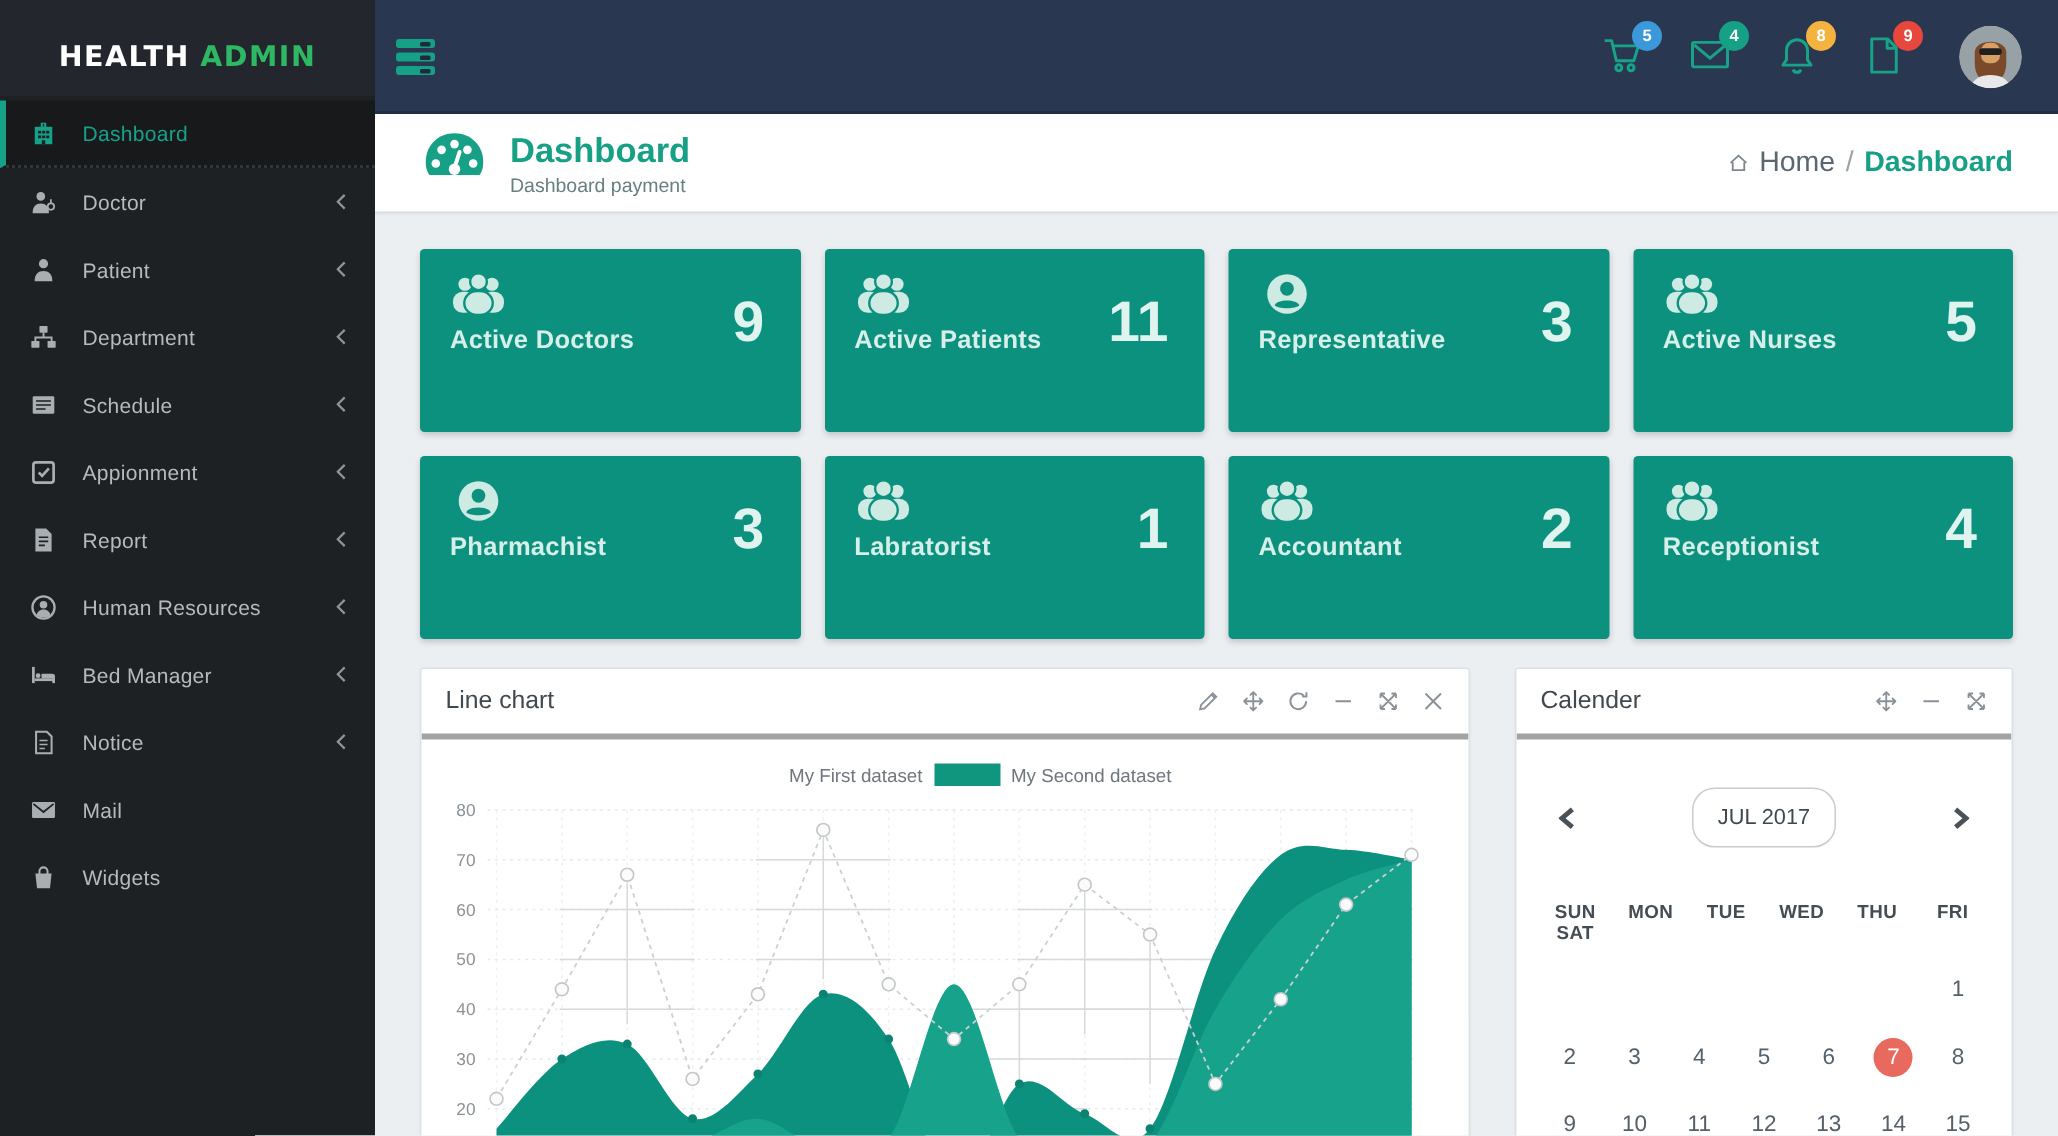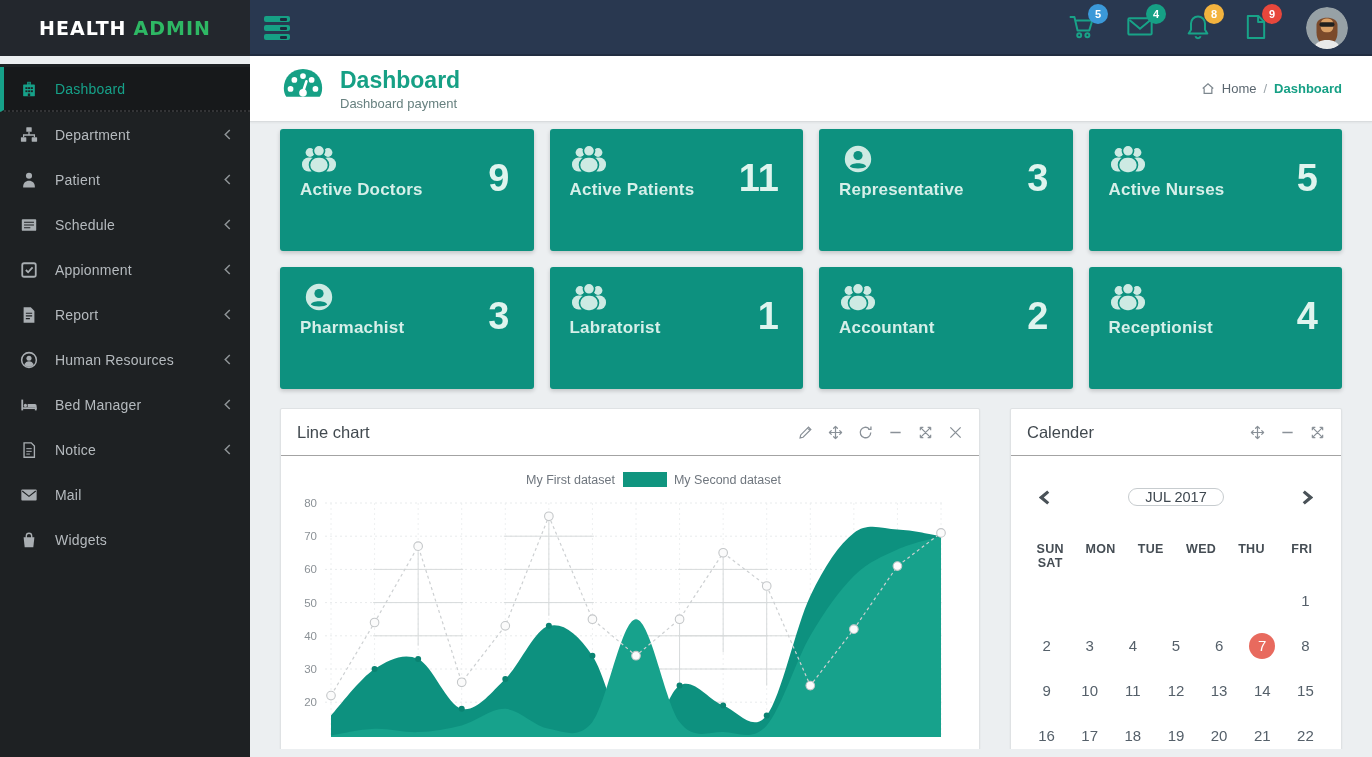--- a/index.html
+++ b/index.html
@@ -1,20 +1,20 @@
 <!DOCTYPE html>
 <html><head>
 <meta charset="utf-8">
 <style>
   * { margin:0; padding:0; box-sizing:border-box; }
   html,body { width:1372px; height:757px; overflow:hidden; }
   body { font-family:"Liberation Sans", sans-serif; background:#eceff1; position:relative; }
 
   
-  .topbar { display:flex; height:56px; width:100%; }
+  .topbar { display:flex; height:76px; width:100%; }
   .brand { width:250px; background:#23272d; color:#fff; display:flex; align-items:center; justify-content:center;
            font-size:19px; font-weight:bold; letter-spacing:1px; font-family:"DejaVu Sans", sans-serif; }
   .brand .admin { color:#2eb864; margin-left:7px; }
   .topnav { flex:1; background:#293850; display:flex; align-items:center; padding:0 24px 0 14px; box-shadow:inset 0 -2px 0 rgba(0,0,0,.18); }
   .hamburger { width:26px; cursor:pointer; }
   .hamburger .bar { height:6px; background:#16a085; border-radius:2px; margin:3px 0; position:relative; }
   .hamburger .bar::after { content:""; position:absolute; right:3px; top:1.5px; width:7px; height:3px; background:#1d2b3e; border-radius:1px; }
   .nav-icons { margin-left:auto; display:flex; align-items:center; gap:28px; }
   .nav-ic { position:relative; width:30px; height:30px; color:#18a388; cursor:pointer; }
   .nav-ic svg { width:28px; height:28px; display:block; }
@@ -40,54 +40,54 @@
   .menu-item.active .mi-label, .menu-item.active .mi-icon { color:#16a189; }
 
   
   .content { margin-left:250px; height:693px; background:#eceff1; overflow:hidden; }
   .page-head { height:66px; background:#fff; border-bottom:1px solid #d9dcde; display:flex; align-items:center;
                padding:0 30px; box-shadow:0 1px 2px rgba(0,0,0,.05); }
   .gauge { width:46px; height:46px; flex:none; }
   .ph-titles { margin-left:14px; }
   .ph-titles h1 { font-size:23px; color:#16a085; font-weight:600; }
   .ph-titles .sub { font-size:13px; color:#67807f; margin-top:2px; }
-  .breadcrumb { margin-left:auto; display:flex; align-items:center; gap:7px; font-size:13px; color:#5b6770; }
+  .breadcrumb { margin-left:auto; display:flex; align-items:center; gap:7px; font-size:19px; color:#5b6770; }
   .breadcrumb .home-ic { color:#7d878e; display:flex; } .breadcrumb .home-ic svg{ width:14px; height:14px; }
   .breadcrumb .sep { color:#9aa3a9; }
   .breadcrumb .current { color:#16a085; font-weight:bold; }
 
   
-  .stats-grid { display:grid; grid-template-columns:repeat(4,1fr); column-gap:30px; row-gap:19px; padding:7px 30px 0;gap:16px; }
+  .stats-grid { display:grid; grid-template-columns:repeat(4,1fr); column-gap:30px; row-gap:19px; padding:24px 30px 0;gap:16px; }
   .stat-card { height:122px; background:#0d917f; border-radius:3px; position:relative; padding:15px 20px;
                box-shadow:0 2px 4px rgba(0,0,0,.18); cursor:pointer; }
   .stat-card .sc-icon { color:#cdeae3; height:30px; display:flex; }
   .stat-card .sc-icon svg { width:38px; height:30px; }
   .stat-card .sc-label { font-size:17px; font-weight:bold; color:#d6efe9; margin-top:6px; letter-spacing:.2px; }
   .stat-card .sc-value { position:absolute; right:24px; top:28px; font-size:38px; font-weight:bold; color:#dff4ee; }
 
   
   .panels-row { display:flex; gap:30px; margin:19px 30px 0; align-items:stretch; }
   .panel { background:#fff; border:1px solid #dfe2e4; border-radius:2px; box-shadow:0 1px 2px rgba(0,0,0,.07); height:400px; overflow:hidden; }
   .panel.chart { flex:1; }
   .panel.cal { flex:0 0 332px; }
-  .panel-header { height:47px; display:flex; align-items:center; padding:0 16px; border-bottom:1px solid #a3a3a3; }
+  .panel-header { height:47px; display:flex; align-items:center; padding:0 16px; border-bottom:4px solid #a3a3a3; }
   .panel-title { font-size:16.5px; color:#41494f; font-weight:500; }
   .panel-tools { margin-left:auto; display:flex; gap:15px; color:#8a9198; }
   .panel-tools .tool { cursor:pointer; display:flex; } .panel-tools .tool svg { width:15px; height:15px; }
 
   .chart-body { padding:6px 10px 0 6px; }
   .legend { display:flex; justify-content:center; align-items:center; gap:8px; margin:10px 0 0; }
   .legend .li { display:flex; align-items:center; gap:7px; font-size:12.5px; color:#6f767e; }
   .legend .sw { width:44px; height:15px; }
 
   .cal-body { padding:4px 14px; }
   .cal-nav { display:flex; align-items:center; margin-top:16px; padding:0 10px; }
   .cal-arrow { cursor:pointer; color:#4a5258; display:flex; padding:4px; }
   .cal-arrow svg { width:11px; height:15px; }
-  .cal-month { margin:12px auto; border:1px solid #c7cccf; border-radius:15px; padding:0 16px; font-size:14.5px; color:#3f4850; }
+  .cal-month { margin:12px auto; border:1px solid #c7cccf; border-radius:15px; padding:11px 16px; font-size:14.5px; color:#3f4850; }
   .cal-days { display:grid; grid-template-columns:repeat(6,1fr); margin-top:24px; }
   .cal-days .d { text-align:center; font-size:12.5px; font-weight:bold; color:#454d54; letter-spacing:.3px; }
   .cal-grid { display:grid; grid-template-columns:repeat(7,1fr); margin-top:8px; }
   .cal-cell { height:45px; display:flex; align-items:center; justify-content:center; font-size:15px; color:#55606a; cursor:pointer; }
   .cal-cell .hl { width:26px; height:26px; border-radius:50%; background:#e86a5e; color:#fff; display:flex; align-items:center; justify-content:center; }
 </style>
 </head>
 <body>
 
 <div class="topbar">
@@ -164,44 +164,62 @@
               <rect x="9.5" y="2.8" width="1" height="2"></rect>
             </g>
           </svg>
         </span>
         <span class="mi-label">Dashboard</span>
       </div>
       <div class="menu-item">
         <span class="mi-icon">
           <svg viewBox="0 0 20 20" xmlns="http://www.w3.org/2000/svg">
             <g fill="currentColor">
+              <circle cx="8" cy="5.5" r="3.2"></circle>
+              <path d="M2 17c0-4 2.5-6.3 6-6.3s6 2.3 6 6.3v1H2z"></path>
+              <circle cx="15.5" cy="13" r="2.4" fill="none" stroke="currentColor" stroke-width="1.3"></circle>
+              <path d="M15.5 10.6V7.5" stroke="currentColor" stroke-width="1.3" fill="none"></path>
+            </g>
+          </svg>
+        </span>
+        <span class="mi-label">Doctor</span>
+        <span class="mi-chev">
+          <svg viewBox="0 0 8 12" xmlns="http://www.w3.org/2000/svg">
+            <path d="M6.5 1L1.5 6l5 5" fill="none" stroke="currentColor" stroke-width="1.6"></path>
+          </svg>
+        </span>
+      </div>
+      <div class="menu-item">
+        <span class="mi-icon">
+          <svg viewBox="0 0 20 20" xmlns="http://www.w3.org/2000/svg">
+            <g fill="currentColor">
+              <circle cx="10" cy="5.3" r="3.4"></circle>
+              <path d="M3.5 17.5c0-4.3 2.7-6.8 6.5-6.8s6.5 2.5 6.5 6.8v.8h-13z"></path>
+            </g>
+          </svg>
+        </span>
+        <span class="mi-label">Patient</span>
+        <span class="mi-chev">
+          <svg viewBox="0 0 8 12" xmlns="http://www.w3.org/2000/svg">
+            <path d="M6.5 1L1.5 6l5 5" fill="none" stroke="currentColor" stroke-width="1.6"></path>
+          </svg>
+        </span>
+      </div>
+      <div class="menu-item">
+        <span class="mi-icon">
+          <svg viewBox="0 0 20 20" xmlns="http://www.w3.org/2000/svg">
+            <g fill="currentColor">
               <rect x="7" y="1.5" width="6" height="5" rx="0.5"></rect>
               <rect x="1" y="12.5" width="6" height="5" rx="0.5"></rect>
               <rect x="13" y="12.5" width="6" height="5" rx="0.5"></rect>
             </g>
             <path d="M10 6.5v3M4 12.5v-2.5h12v2.5M10 9.5v.5" fill="none" stroke="currentColor" stroke-width="1.4"></path>
           </svg>
         </span>
         <span class="mi-label">Department</span>
-        <span class="mi-chev">
-          <svg viewBox="0 0 8 12" xmlns="http://www.w3.org/2000/svg">
-            <path d="M6.5 1L1.5 6l5 5" fill="none" stroke="currentColor" stroke-width="1.6"></path>
-          </svg>
-        </span>
-      </div>
-      <div class="menu-item">
-        <span class="mi-icon">
-          <svg viewBox="0 0 20 20" xmlns="http://www.w3.org/2000/svg">
-            <g fill="currentColor">
-              <circle cx="10" cy="5.3" r="3.4"></circle>
-              <path d="M3.5 17.5c0-4.3 2.7-6.8 6.5-6.8s6.5 2.5 6.5 6.8v.8h-13z"></path>
-            </g>
-          </svg>
-        </span>
-        <span class="mi-label">Patient</span>
         <span class="mi-chev">
           <svg viewBox="0 0 8 12" xmlns="http://www.w3.org/2000/svg">
             <path d="M6.5 1L1.5 6l5 5" fill="none" stroke="currentColor" stroke-width="1.6"></path>
           </svg>
         </span>
       </div>
       <div class="menu-item">
         <span class="mi-icon">
           <svg viewBox="0 0 20 20" xmlns="http://www.w3.org/2000/svg">
             <rect x="2" y="3.5" width="16" height="13" rx="1" fill="currentColor"></rect>

